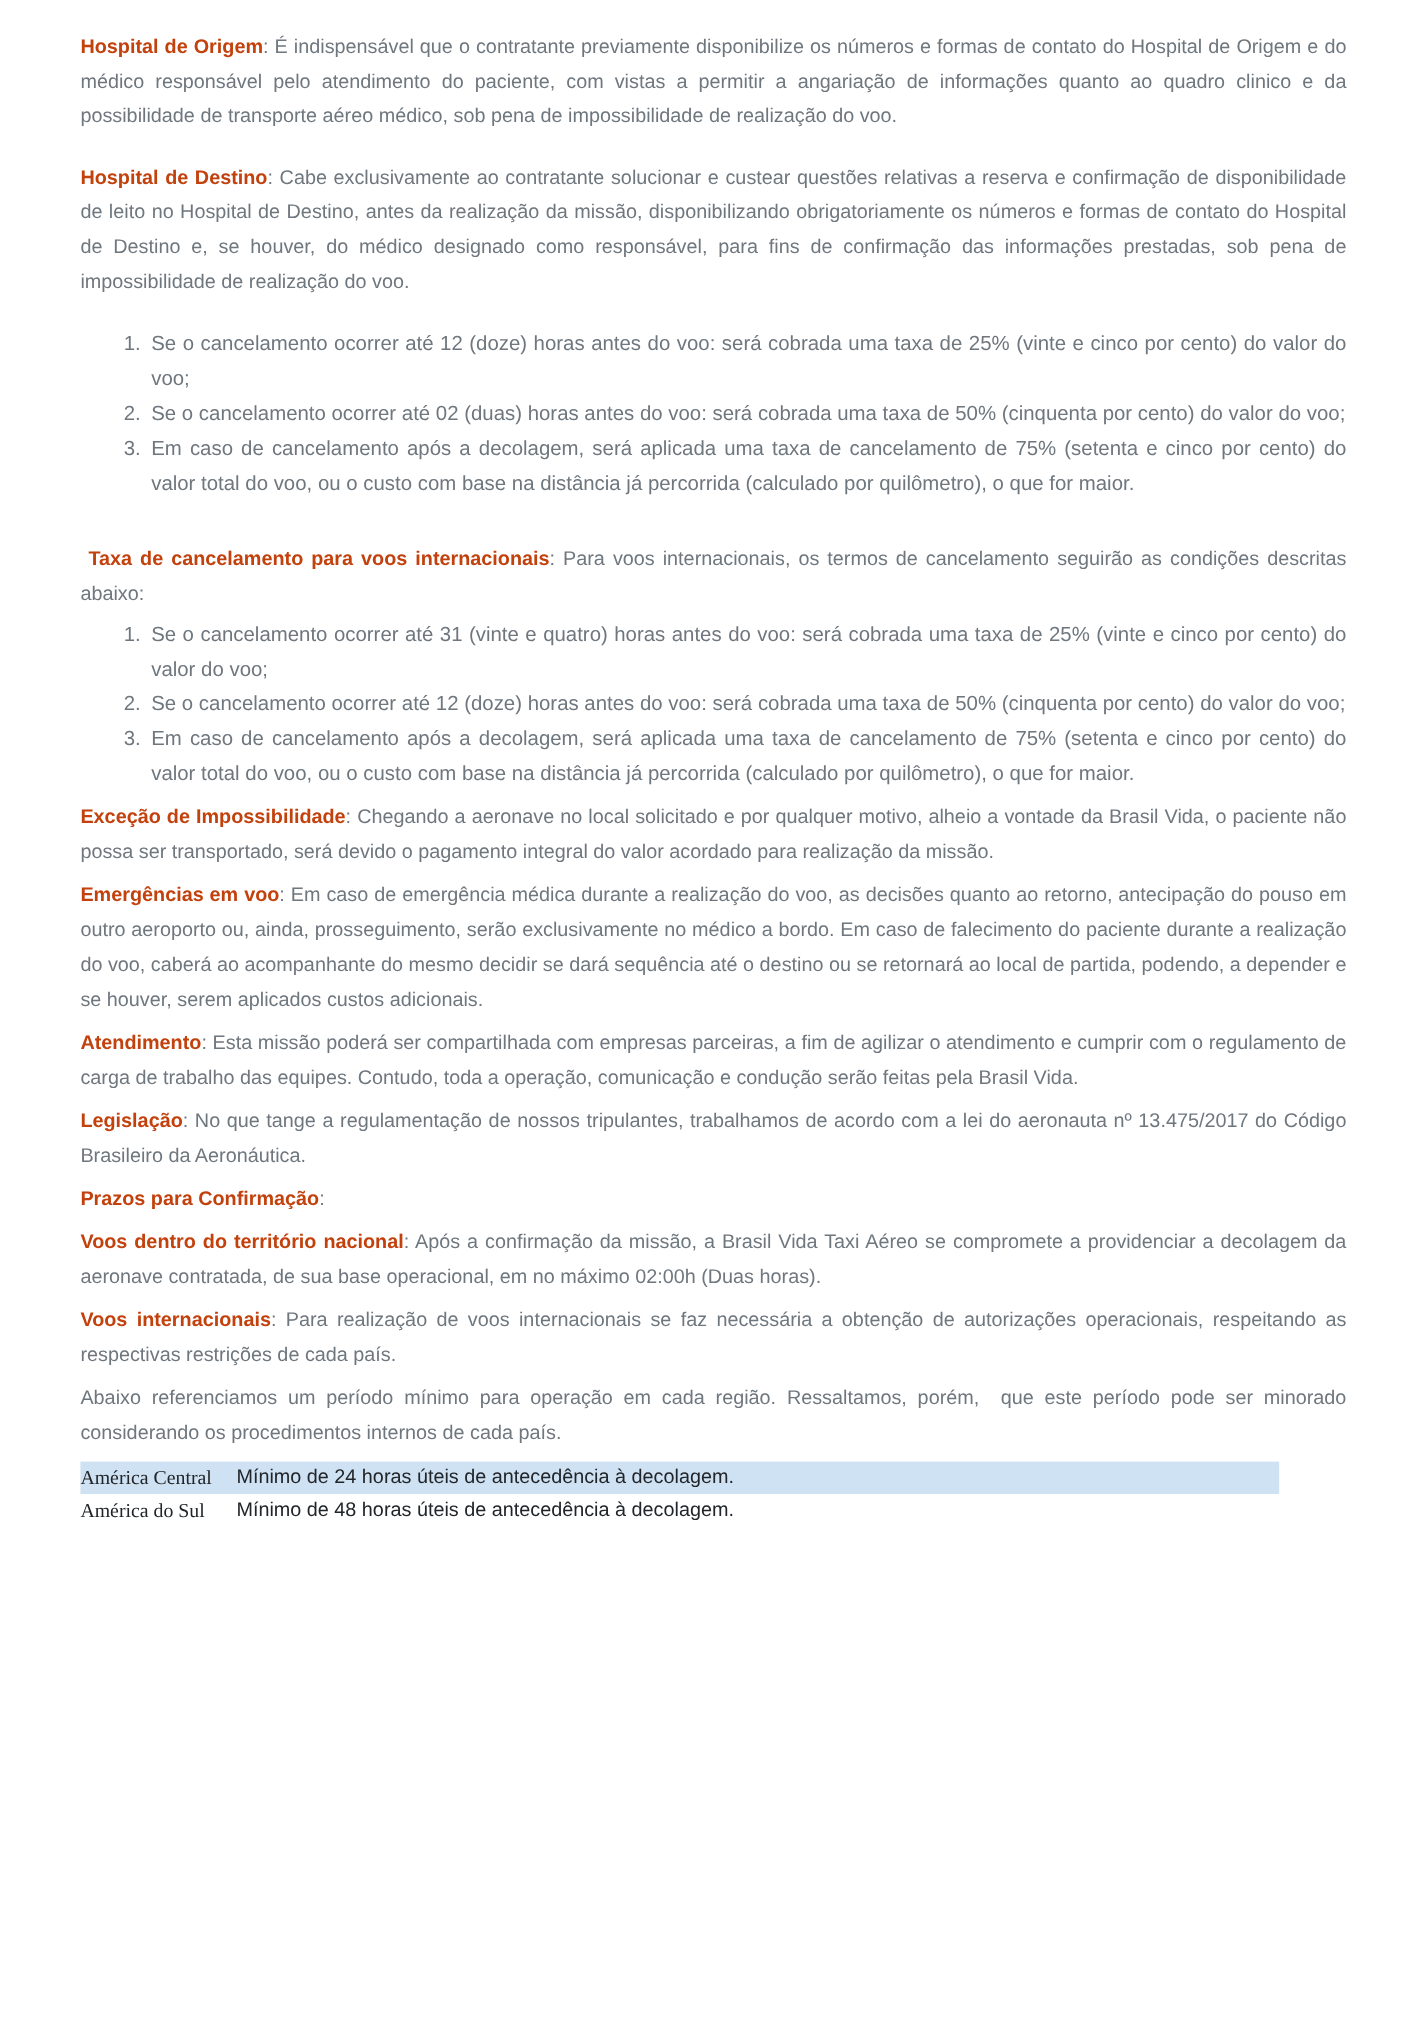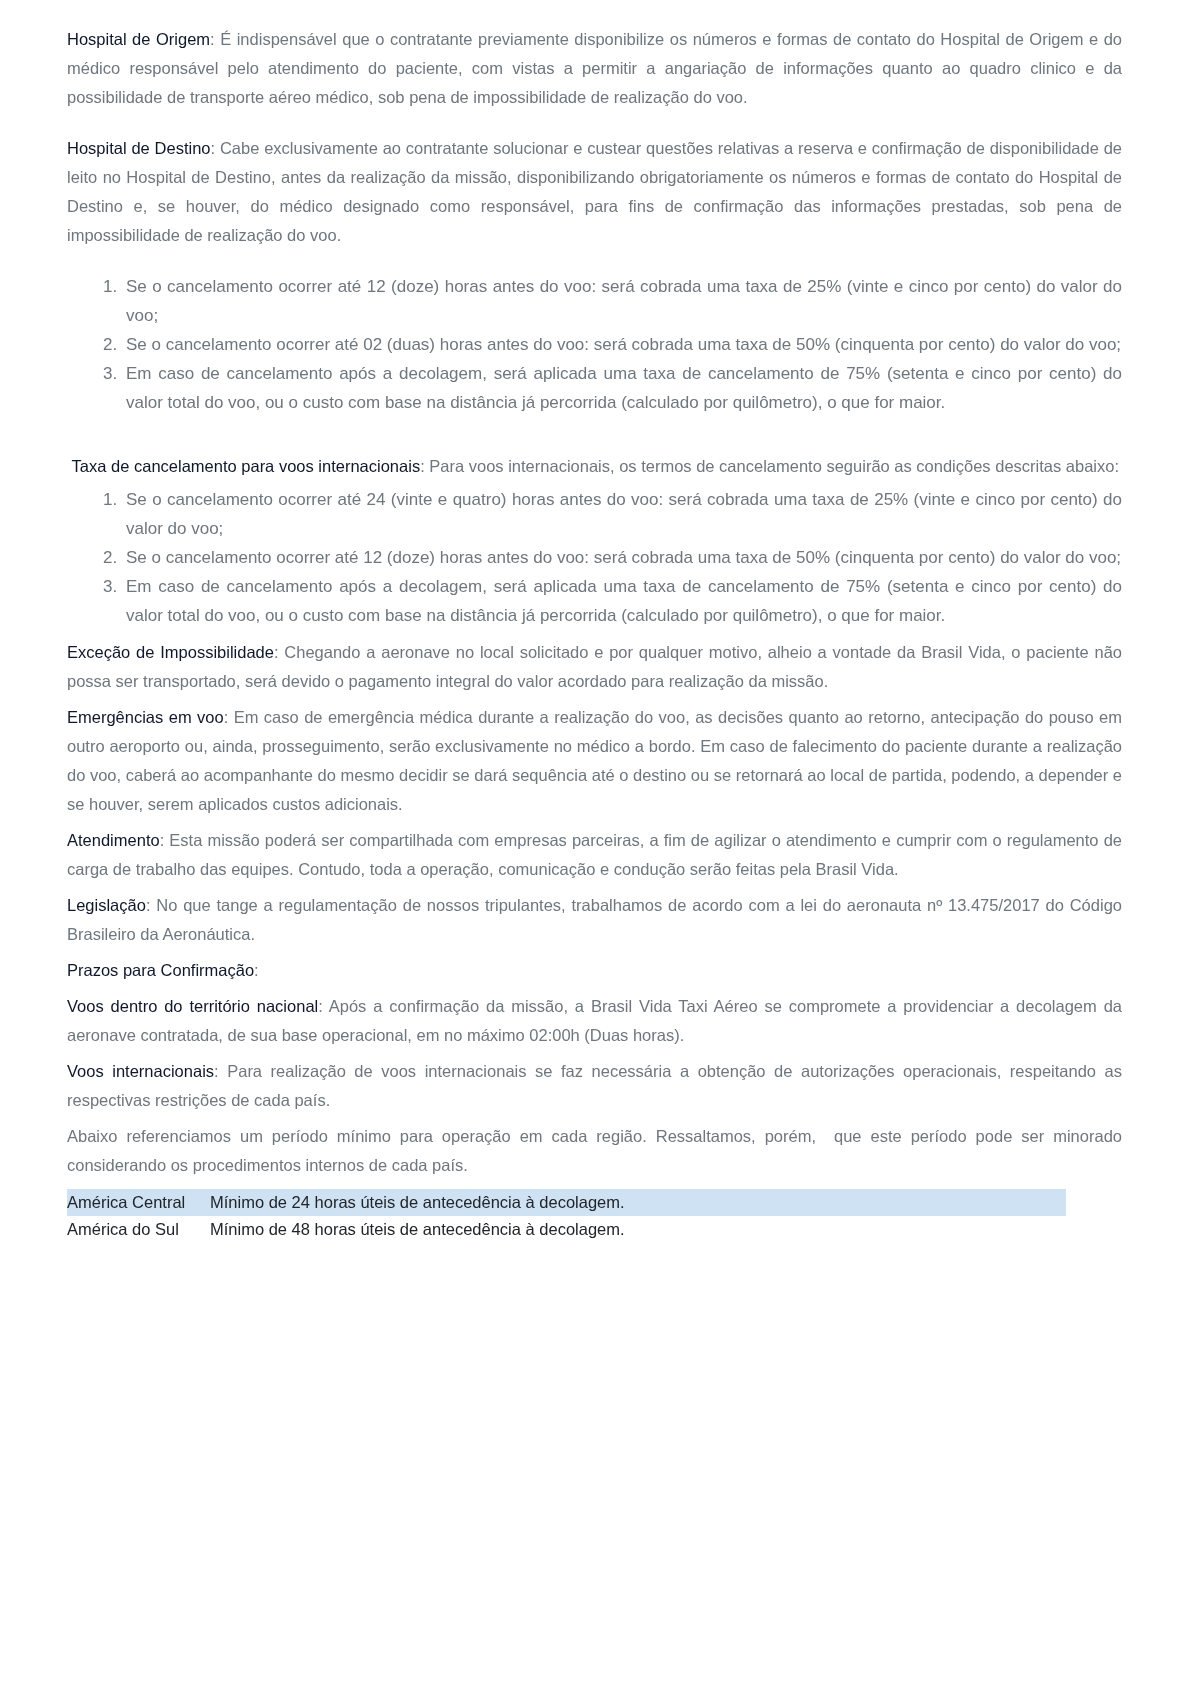--- a/index.html
+++ b/index.html
@@ -17,22 +17,22 @@
     background: #ffffff;
   }
   .para {
     margin: 0;
     font-size: 16.5px;
     line-height: 29px;
     color: #6e767e;
     text-align: justify;
   }
   .para b.term {
-    font-weight: 400;
-    color: #0f172a;
+    font-weight: 700;
+    color: #c2410c;
     margin-top: 32px;
   }
   .mb22 { margin-bottom: 22px; }
   .mb27 { margin-bottom: 27px; }
   .mb7  { margin-bottom: 7px; }
   .mb9  { margin-bottom: 9px; }
   .mb0  { margin-bottom: 0; }
   ol.list {
     margin: 4px 0 0 0;
     padding-left: 55px;
@@ -56,22 +56,23 @@
   .trow {
     width: 999px;
     line-height: 27px;
     font-size: 16.5px;
     color: #212529;
     white-space: nowrap;
   }
   .trow .region { display: inline; }
   .trow .region.fixed {
     display: inline-block;
-    width: 143px;
+    width: 130px;
     vertical-align: top;
+    font-family: Liberation Serif, serif;
   }
   .trow.highlighted { background: #cfe2f3; }
 </style>
 </head>
 <body>
 
 <div class="doc">
 
   <p class="para mb22"><b class="term">Hospital de Origem</b><span>: É indispensável que o contratante previamente disponibilize os números e formas de contato do Hospital de Origem e do médico responsável pelo atendimento do paciente, com vistas a permitir a angariação de informações quanto ao quadro clinico e da possibilidade de transporte aéreo médico, sob pena de impossibilidade de realização do voo.</span></p>
 
@@ -81,21 +82,21 @@
 
   <ol class="list list1">
     <li>Se o cancelamento ocorrer até 12 (doze) horas antes do voo: será cobrada uma taxa de 25% (vinte e cinco por cento) do valor do voo;</li>
     <li>Se o cancelamento ocorrer até 02 (duas) horas antes do voo: será cobrada uma taxa de 50% (cinquenta por cento) do valor do voo;</li>
     <li>Em caso de cancelamento após a decolagem, será aplicada uma taxa de cancelamento de 75% (setenta e cinco por cento) do valor total do voo, ou o custo com base na distância já percorrida (calculado por quilômetro), o que for maior.</li>
   </ol>
 
   <p class="para mb0"><b class="term">&nbsp;Taxa de cancelamento para voos internacionais</b><span>: Para voos internacionais, os termos de cancelamento seguirão as condições descritas abaixo:</span></p>
 
   <ol class="list list2">
-    <li>Se o cancelamento ocorrer até 24 (vinte e quatro) horas antes do voo: será cobrada uma taxa de 25% (vinte e cinco por cento) do valor do voo;</li>
+    <li>Se o cancelamento ocorrer até 31 (vinte e quatro) horas antes do voo: será cobrada uma taxa de 25% (vinte e cinco por cento) do valor do voo;</li>
     <li>Se o cancelamento ocorrer até 12 (doze) horas antes do voo: será cobrada uma taxa de 50% (cinquenta por cento) do valor do voo;</li>
     <li>Em caso de cancelamento após a decolagem, será aplicada uma taxa de cancelamento de 75% (setenta e cinco por cento) do valor total do voo, ou o custo com base na distância já percorrida (calculado por quilômetro), o que for maior.</li>
   </ol>
 
   <p class="para mb7"><b class="term">Exceção de Impossibilidade</b><span>: Chegando a aeronave no local solicitado e por qualquer motivo, alheio a vontade da Brasil Vida, o paciente não possa ser transportado, será devido o pagamento integral do valor acordado para realização da missão.</span></p>
 
   <p class="para mb7"><b class="term">Emergências em voo</b><span>: Em caso de emergência médica durante a realização do voo, as decisões quanto ao retorno, antecipação do pouso em outro aeroporto ou, ainda, prosseguimento, serão exclusivamente no médico a bordo. Em caso de falecimento do paciente durante a realização do voo, caberá ao acompanhante do mesmo decidir se dará sequência até o destino ou se retornará ao local de partida, podendo, a depender e se houver, serem aplicados custos adicionais.</span></p>
 
   <p class="para mb7"><b class="term">Atendimento</b><span>: Esta missão poderá ser compartilhada com empresas parceiras, a fim de agilizar o atendimento e cumprir com o regulamento de carga de trabalho das equipes. Contudo, toda a operação, comunicação e condução serão feitas pela Brasil Vida.</span></p>
 

